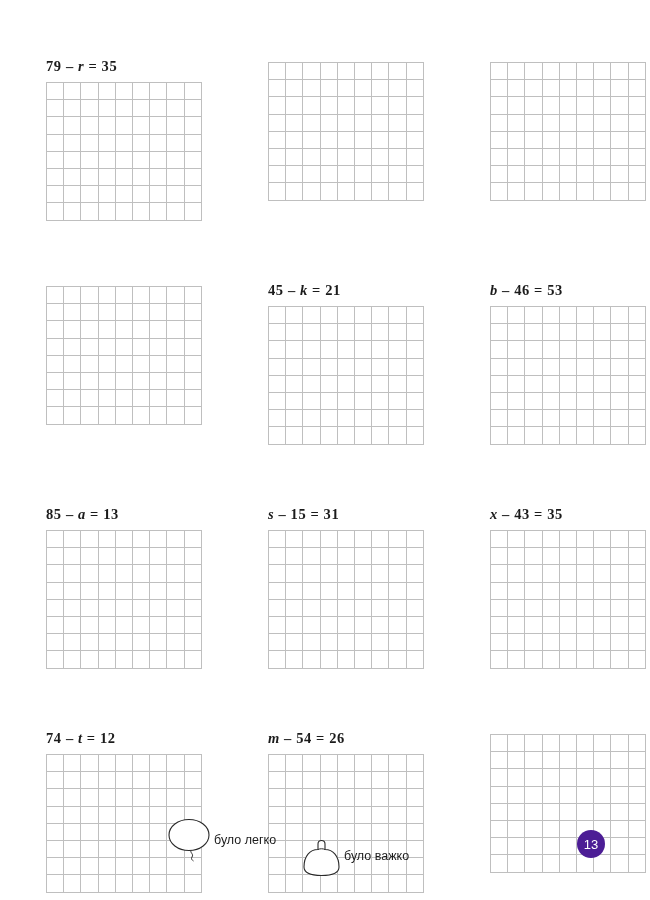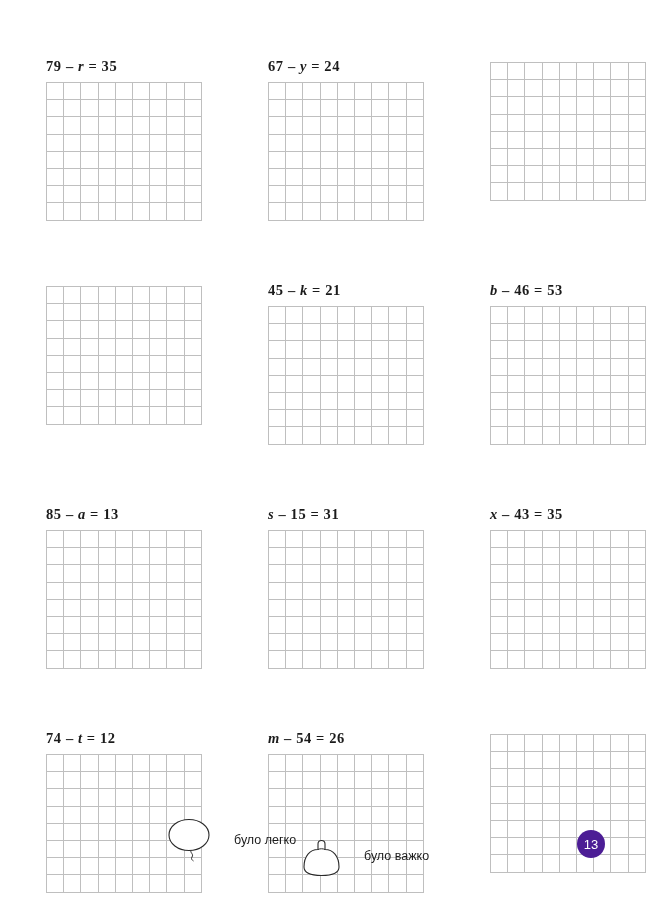--- a/index.html
+++ b/index.html
@@ -60,21 +60,21 @@
   }
   .sq {
     border-right: 1px solid #bfbfbf;
     border-bottom: 1px solid #bfbfbf;
     box-sizing: border-box;
   }
   .mood {
     position: absolute;
     display: flex;
     align-items: center;
-    gap: 20px;
+    gap: 0;
   }
   .mood-easy { left: 168px; top: 818px; }
   .mood-hard { left: 300px; top: 834px; }
   .mood-label {
     font-family: "Liberation Sans", sans-serif;
     font-size: 12.5px;
     color: #1b1b1b;
     white-space: nowrap;
   }
   .balloon-svg { display: block; }
@@ -171,21 +171,20 @@
           <div class="sq"></div>
           <div class="sq"></div>
           <div class="sq"></div>
           <div class="sq"></div>
           <div class="sq"></div>
           <div class="sq"></div>
           <div class="sq"></div>
         </div>
     </div>
     <div class="cell-block">
-      <div class="equation">67 – <span class="var">y</span> = 24</div>
       <div class="squares">
           <div class="sq"></div>
           <div class="sq"></div>
           <div class="sq"></div>
           <div class="sq"></div>
           <div class="sq"></div>
           <div class="sq"></div>
           <div class="sq"></div>
           <div class="sq"></div>
           <div class="sq"></div>

